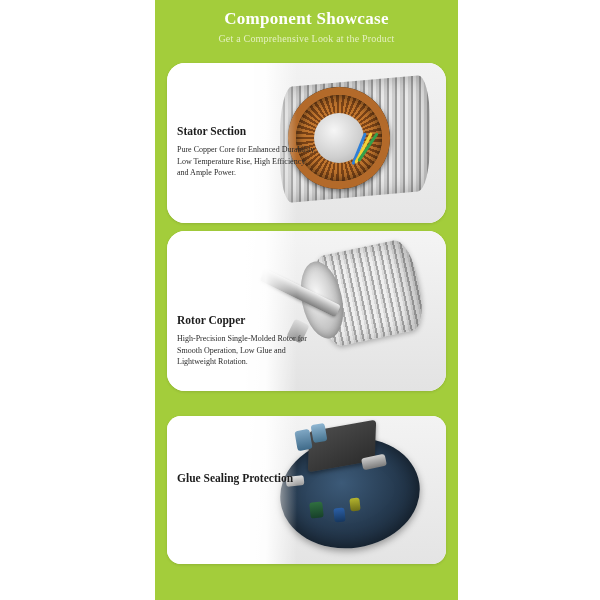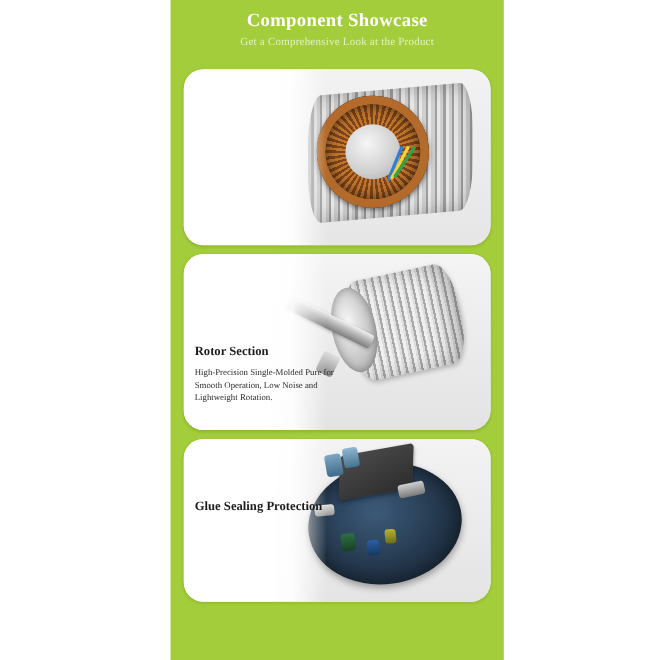--- a/index.html
+++ b/index.html
@@ -75,21 +75,21 @@
   
   .card {
     position: absolute;
     background: #ffffff;
     border-radius: 18px;
     overflow: hidden;
     box-shadow: 0 1px 3px rgba(0,0,0,0.12);
   }
   .card-1 { left: 167px; top: 63px;  width: 279px; height: 160px; }
   .card-2 { left: 167px; top: 231px; width: 279px; height: 160px; }
-  .card-3 { left: 167px; top: 399px; width: 279px; height: 148px; }
+  .card-3 { left: 167px; top: 416px; width: 279px; height: 148px; border-radius: 14px; }
 
   .card-text {
     position: absolute;
     z-index: 3;
     left: 10px;
     width: 140px;
   }
   .card-1 .card-text { top: 62px; }
   .card-2 .card-text { top: 83px; }
   .card-3 .card-text { top: 56px; }
@@ -313,33 +313,37 @@
     <div class="card-img img-stator">
       <div class="stator-body"></div>
       <div class="stator-ring-outer"></div>
       <div class="stator-coils"></div>
       <div class="stator-bore"></div>
       <div class="wire w1"></div>
       <div class="wire w2"></div>
       <div class="wire w3"></div>
     </div>
     <div class="fade"></div>
+    <div class="card-text">
+      <p class="card-title">Stator Section</p>
+      <p class="card-desc">Pure Copper Core for Enhanced Durability, Low Temperature Rise, High Efficiency and Ample Power.</p>
+    </div>
   </div>
 
   <div class="card card-2">
     <div class="card-img img-rotor">
       <div class="rotor-drum"></div>
       <div class="rotor-face"></div>
       <div class="rotor-shaft"></div>
       <div class="rotor-collar"></div>
     </div>
     <div class="fade"></div>
     <div class="card-text">
-      <p class="card-title">Rotor Section</p>
-      <p class="card-desc">High-Precision Single-Molded Pure for Smooth Operation, Low Noise and Lightweight Rotation.</p>
+      <p class="card-title">Rotor Copper</p>
+      <p class="card-desc">High-Precision Single-Molded Rotor for Smooth Operation, Low Glue and Lightweight Rotation.</p>
     </div>
   </div>
 
   <div class="card card-3">
     <div class="card-img img-pcb">
       <div class="pcb-disc"></div>
       <div class="pcb-plate"></div>
       <div class="cap c1"></div>
       <div class="cap c2"></div>
       <div class="cap c3"></div>

